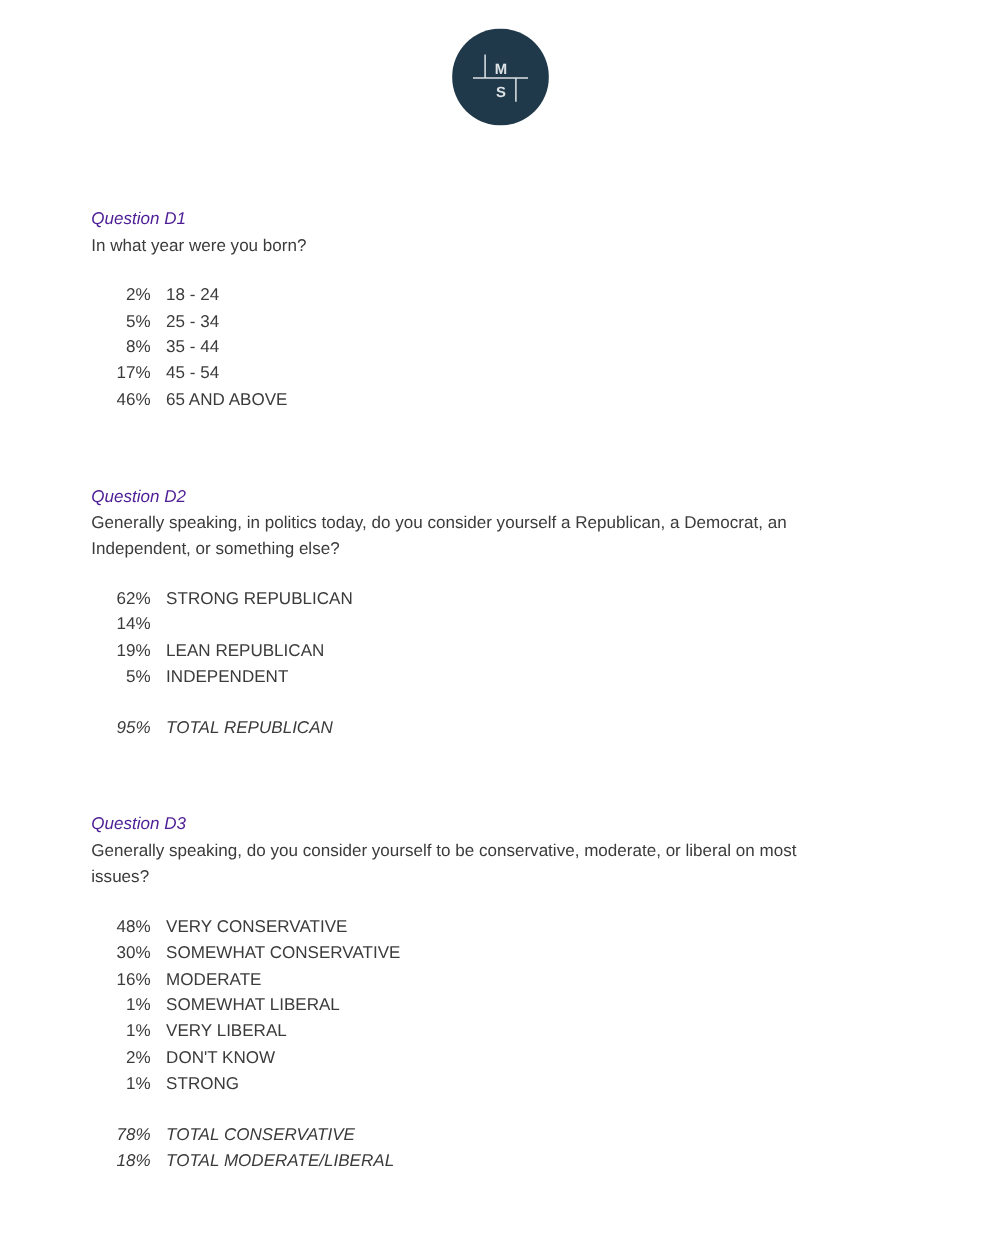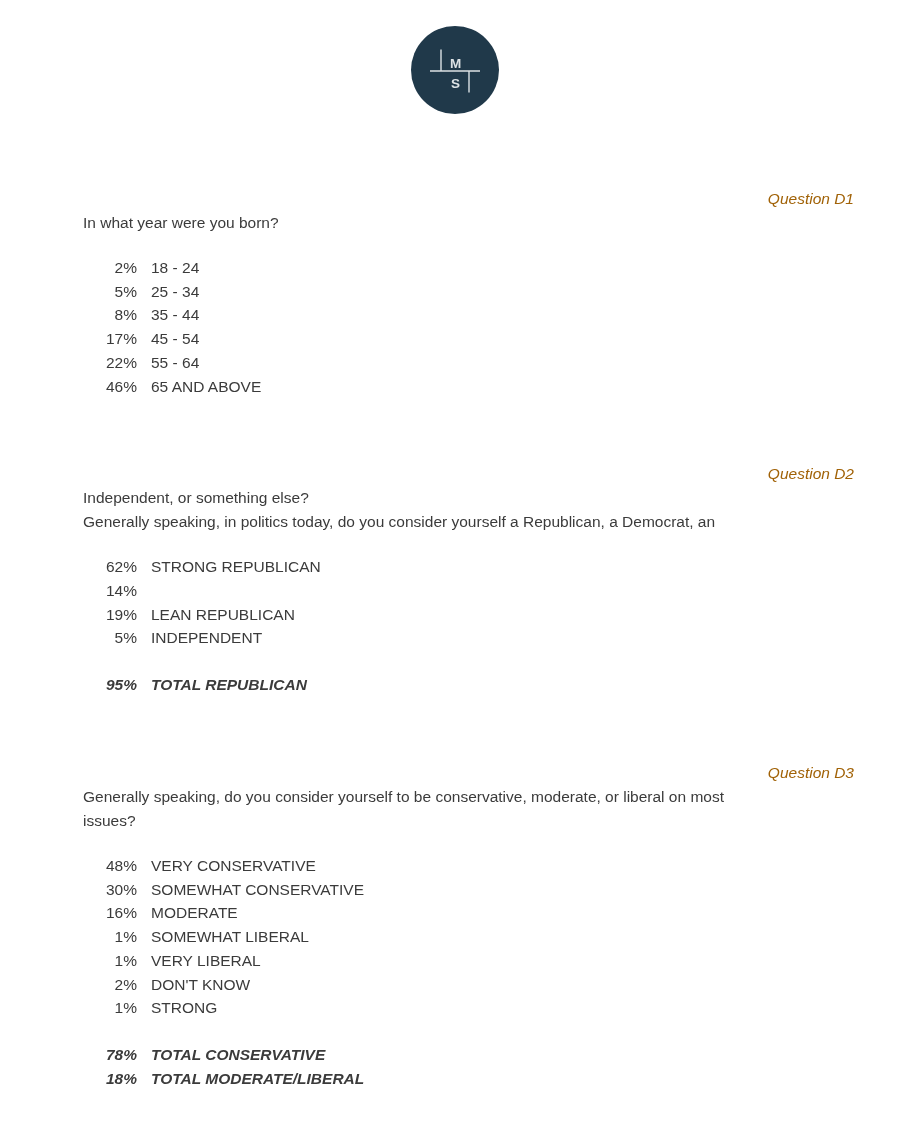--- a/index.html
+++ b/index.html
@@ -21,44 +21,43 @@
   .logo-svg { display: inline-block; width: 88px; height: 88px; }
   .content {
     padding-left: 83px;
     padding-right: 55px;
   }
   .question-section { }
   .section-first { margin-top: 69px; }
   .section-next { margin-top: 64px; }
   .q-heading {
     font-style: italic;
-    color: #a16207;
+    color: #4c1d95;
     line-height: 24px;
     white-space: nowrap;
-    text-align: right;
   }
   .q-text {
     line-height: 24px;
     white-space: nowrap;
   }
   .answers { margin-top: 21px; }
   .row {
     display: flex;
     line-height: 23.7px;
     white-space: nowrap;
   }
   .pct {
     width: 54px;
     text-align: right;
     flex: 0 0 auto;
   }
   .lbl { margin-left: 14px; }
   .totals {
     margin-top: 23px;
-    font-weight: bold;
+    font-weight: normal;
     font-style: italic;
   }
   .totals .row { line-height: 24px; }
 </style>
 </head>
 <body>
 
 <div class="page">
 
   <div class="logo-wrap">
@@ -88,34 +87,30 @@
         </div>
         <div class="row">
           <span class="pct">8%</span>
           <span class="lbl">35 - 44</span>
         </div>
         <div class="row">
           <span class="pct">17%</span>
           <span class="lbl">45 - 54</span>
         </div>
         <div class="row">
-          <span class="pct">22%</span>
-          <span class="lbl">55 - 64</span>
-        </div>
-        <div class="row">
           <span class="pct">46%</span>
           <span class="lbl">65 AND ABOVE</span>
         </div>
       </div>
     </div>
 
     <div class="question-section section-next">
       <div class="q-heading">Question D2</div>
+      <div class="q-text">Generally speaking, in politics today, do you consider yourself a Republican, a Democrat, an</div>
       <div class="q-text">Independent, or something else?</div>
-      <div class="q-text">Generally speaking, in politics today, do you consider yourself a Republican, a Democrat, an</div>
       <div class="answers">
         <div class="row">
           <span class="pct">62%</span>
           <span class="lbl">STRONG REPUBLICAN</span>
         </div>
         <div class="row">
           <span class="pct">14%</span>
         </div>
         <div class="row">
           <span class="pct">19%</span>

